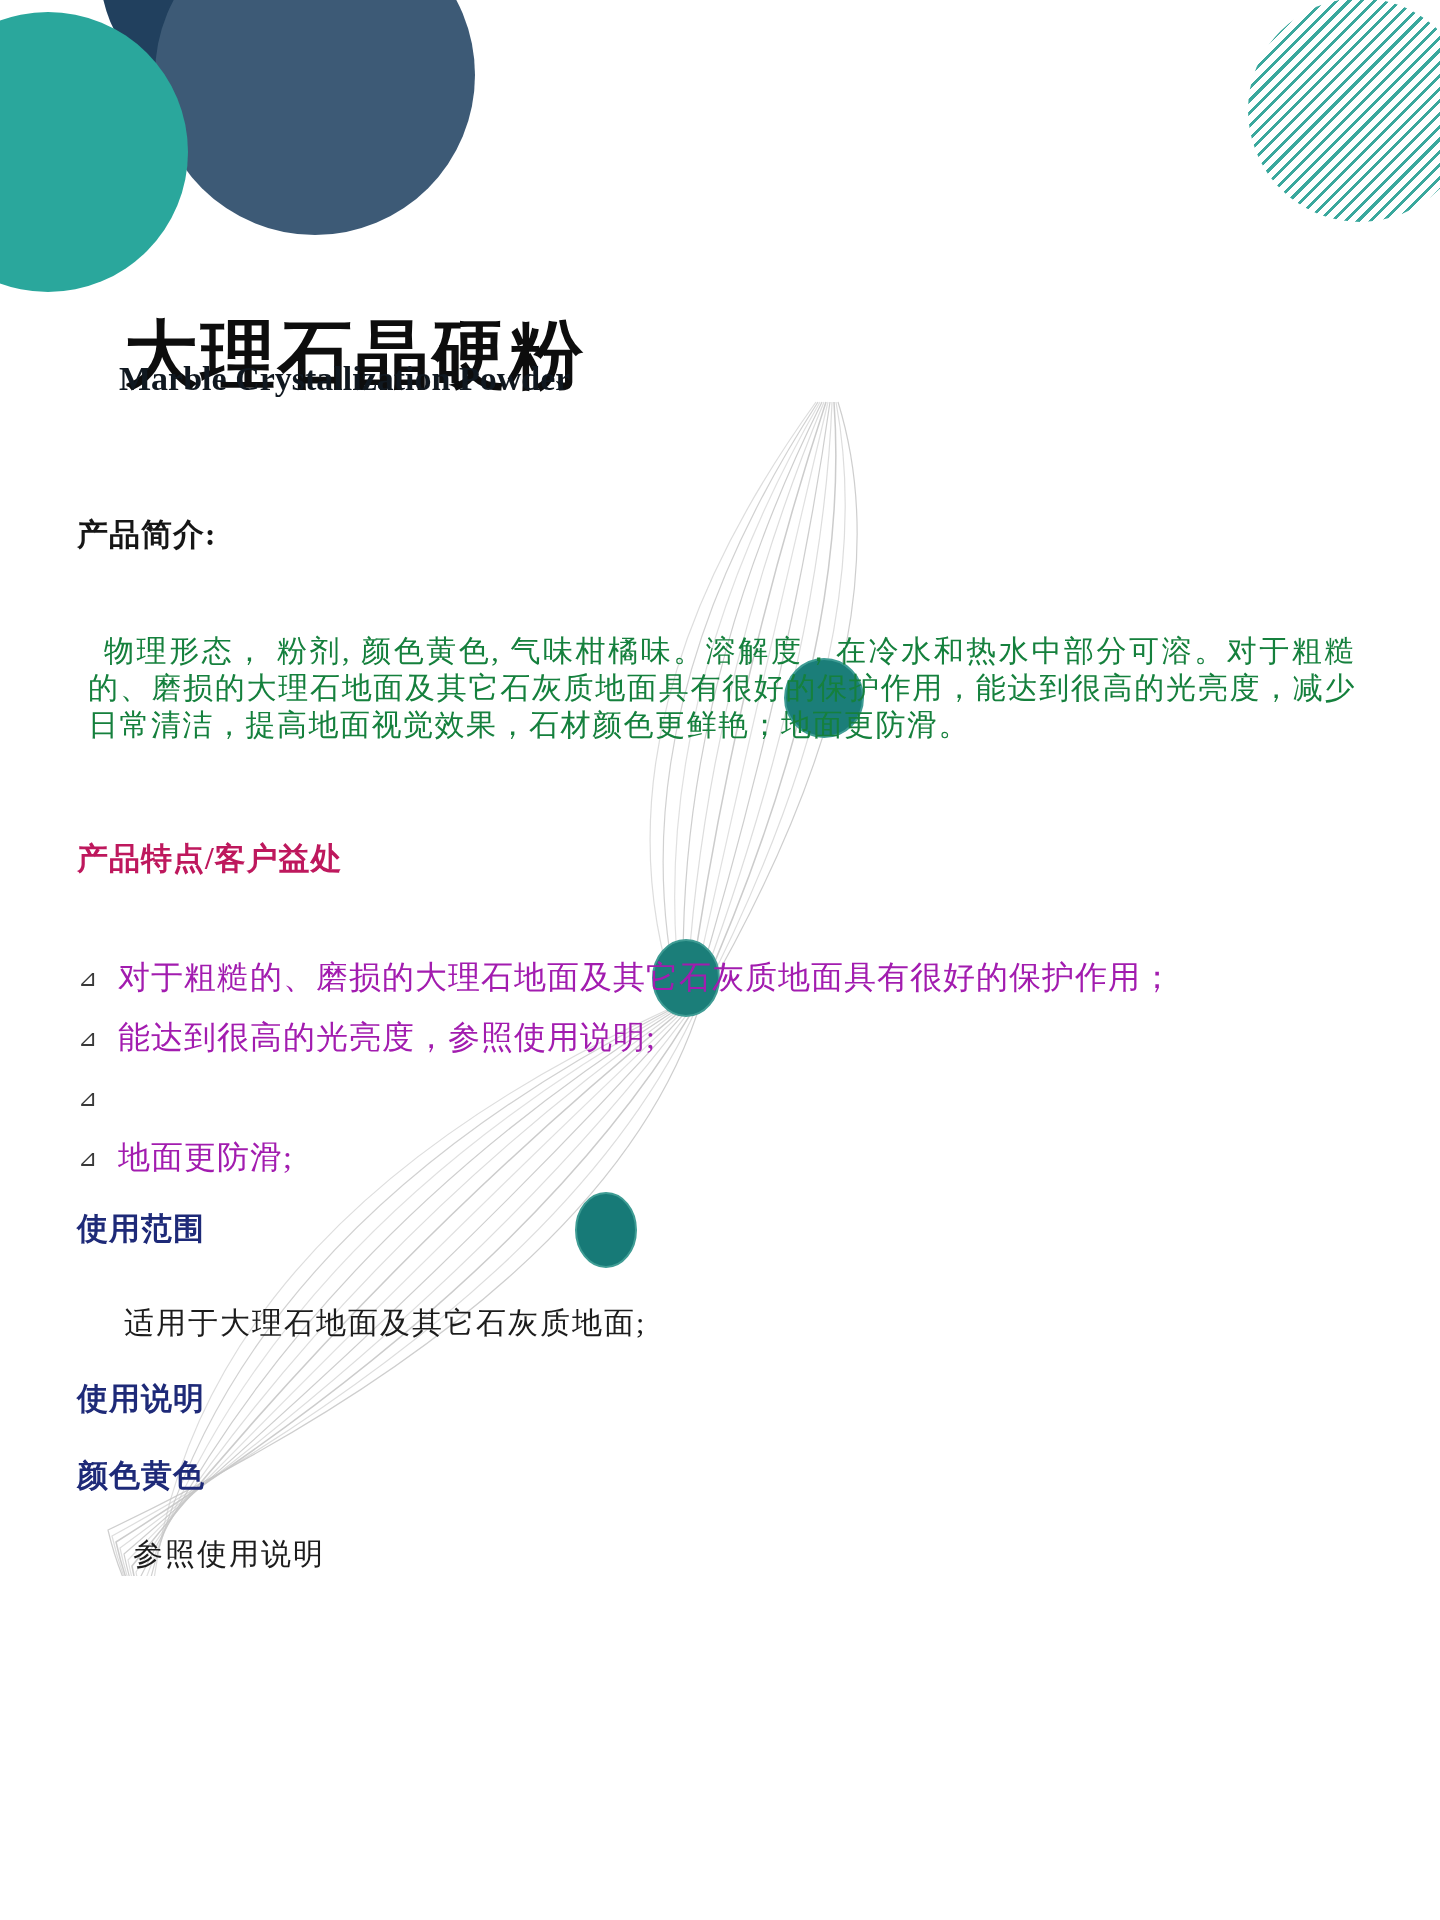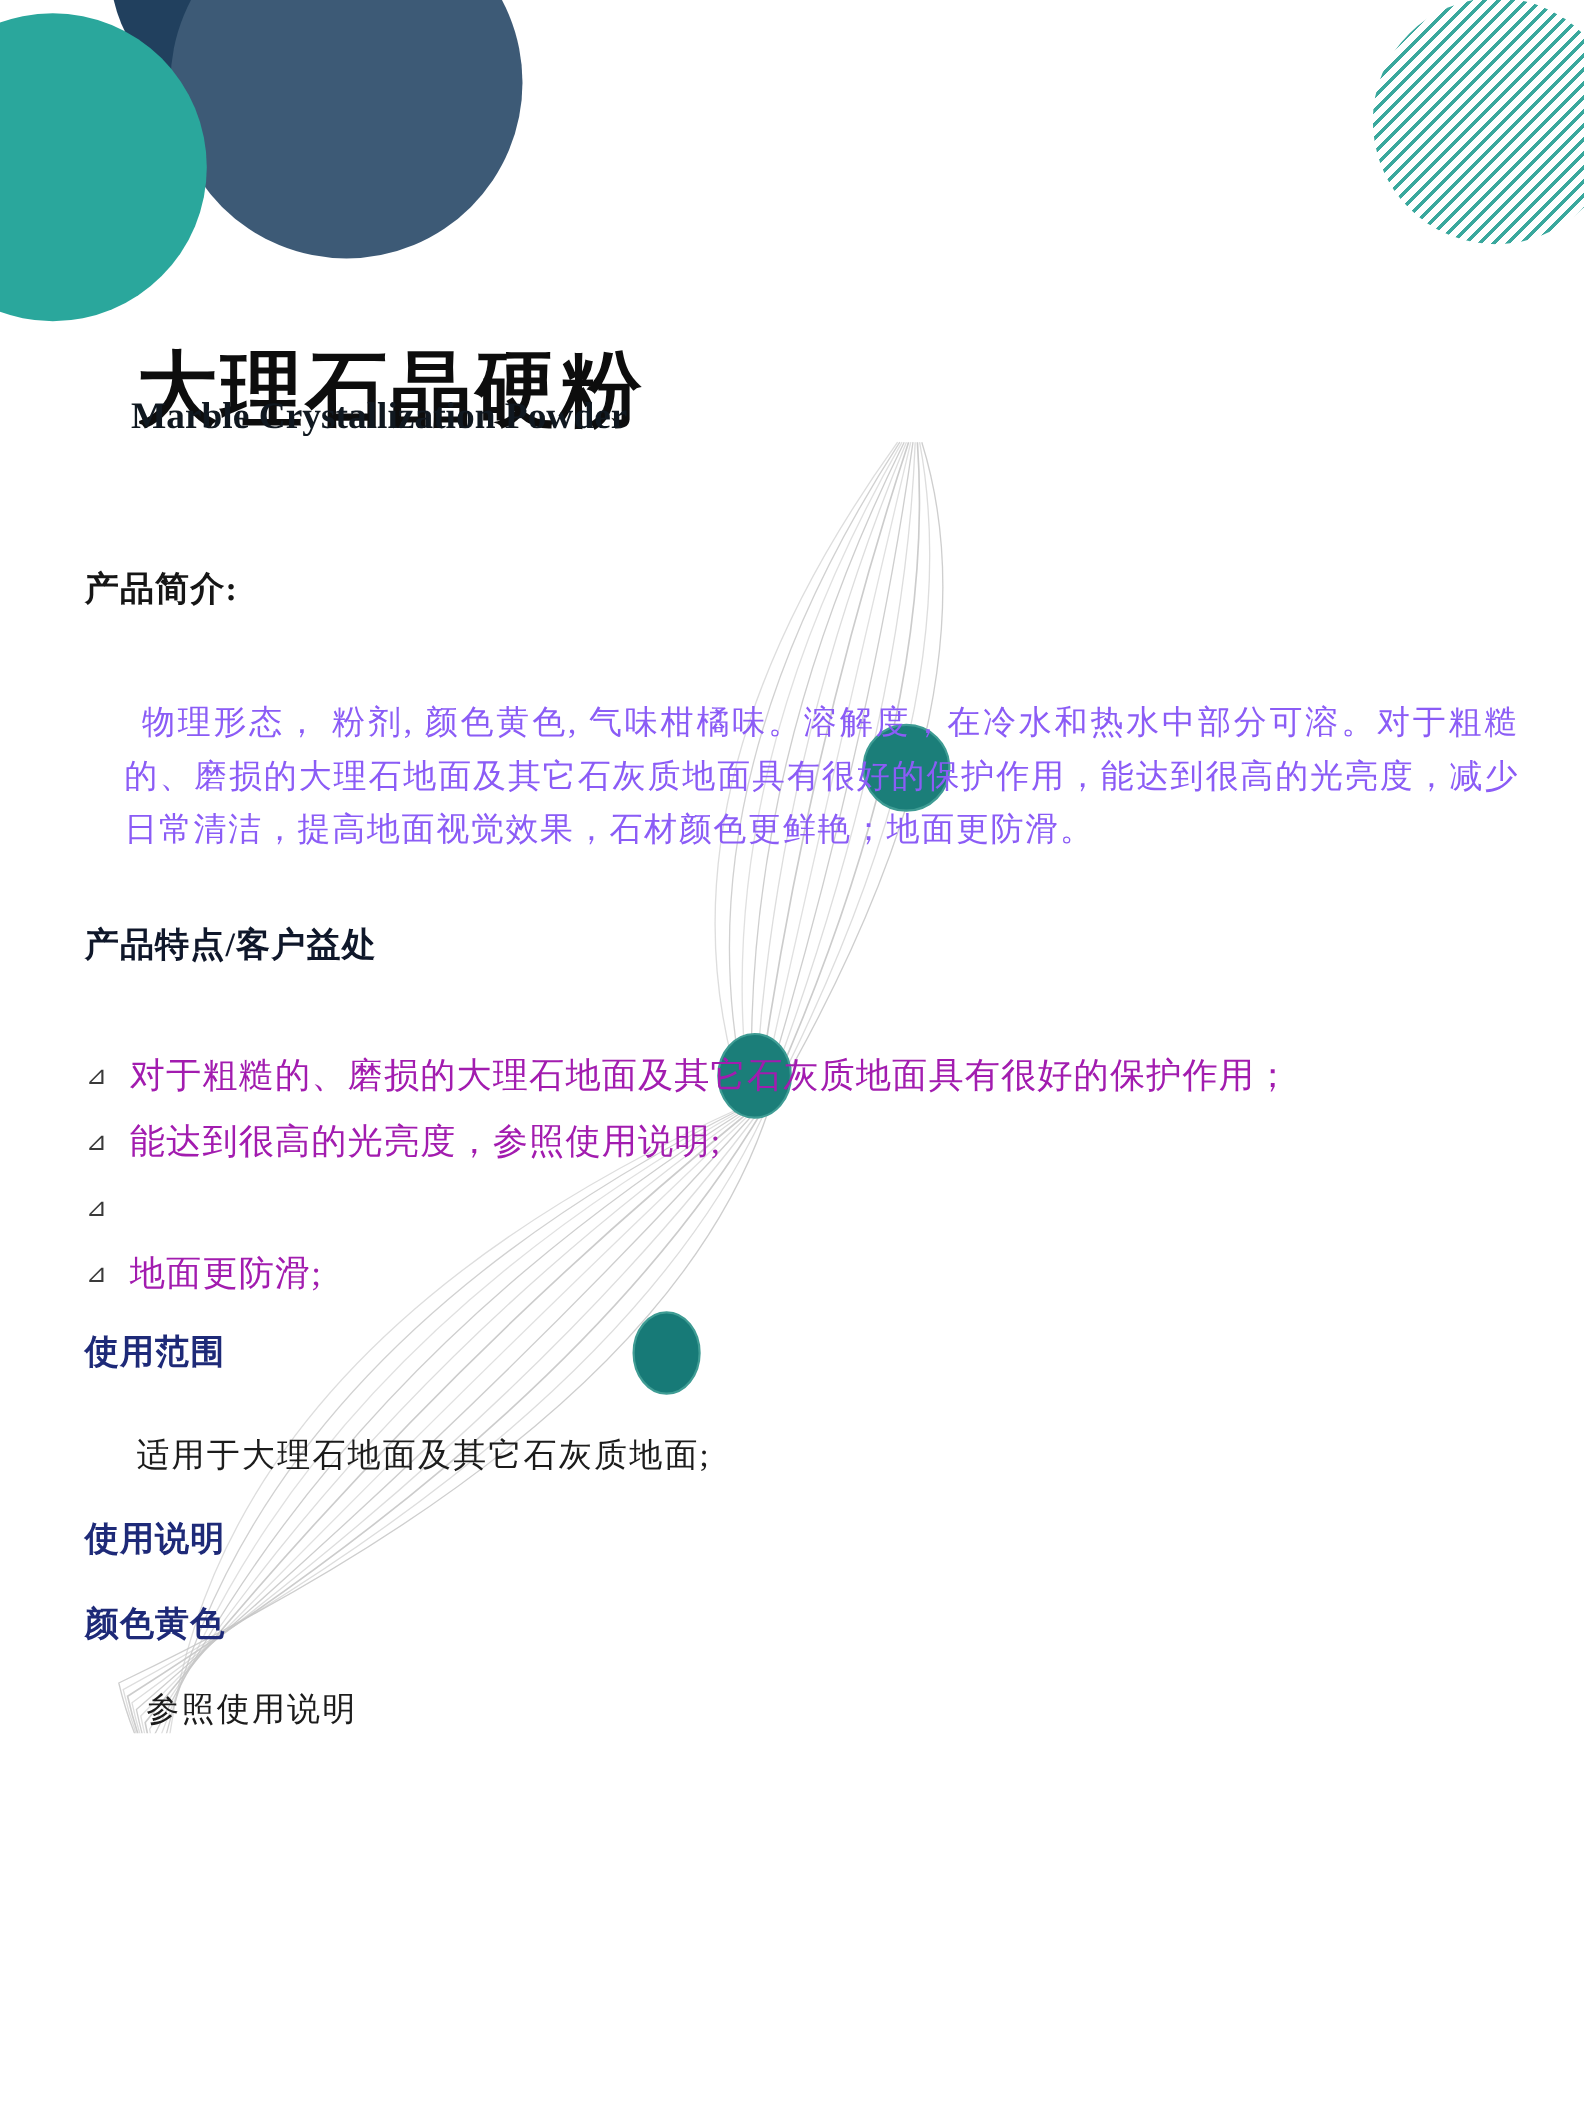--- a/index.html
+++ b/index.html
@@ -31,29 +31,29 @@
     position:absolute; left:124px; top:268px;
     font-size:74px; font-weight:bold; line-height:1;
     letter-spacing:3px; color:#0d0d0d;
   }
   .subtitle {
     position:absolute; left:119px; top:360px;
     font-size:34px; font-weight:bold; color:#101820; letter-spacing:0px;
   }
   .shead { position:absolute; left:77px; font-size:31px; font-weight:bold; letter-spacing:1px; }
   .h-intro        { top:514px; color:#161616; }
-  .h-features     { top:838px;  color:#0f172a; }
+  .h-features     { top:838px;  color:#be185d; }
   .h-scope        { top:1208px; color:#1e2a78; }
   .h-instructions { top:1378px; color:#1e2a78; }
   .h-dilution     { top:1455px; color:#1e2a78; }
 
   .para {
     position:absolute; left:88px; top:602px; width:1268px;
-    font-size:30px; line-height:49px; letter-spacing:1.5px;
-    text-align:justify; text-indent:16px; color:#8b5cf6;margin-left:25px;
+    font-size:30px; line-height:37px; letter-spacing:1.5px;
+    text-align:justify; text-indent:16px; color:#15803d;
   }
   .bullets { position:absolute; left:78px; top:948px; }
   .bullet  { display:flex; align-items:center; height:60px; }
   .bm {
     font-family:"DejaVu Sans","Liberation Sans",sans-serif;
     font-size:23px; color:#3a3a3a; width:40px; flex:0 0 40px;
   }
   .bt { font-size:32px; letter-spacing:1px; color:#a21caf; }
 
   .scope-body    { position:absolute; left:124px; top:1303px; font-size:30px; letter-spacing:2px; }

